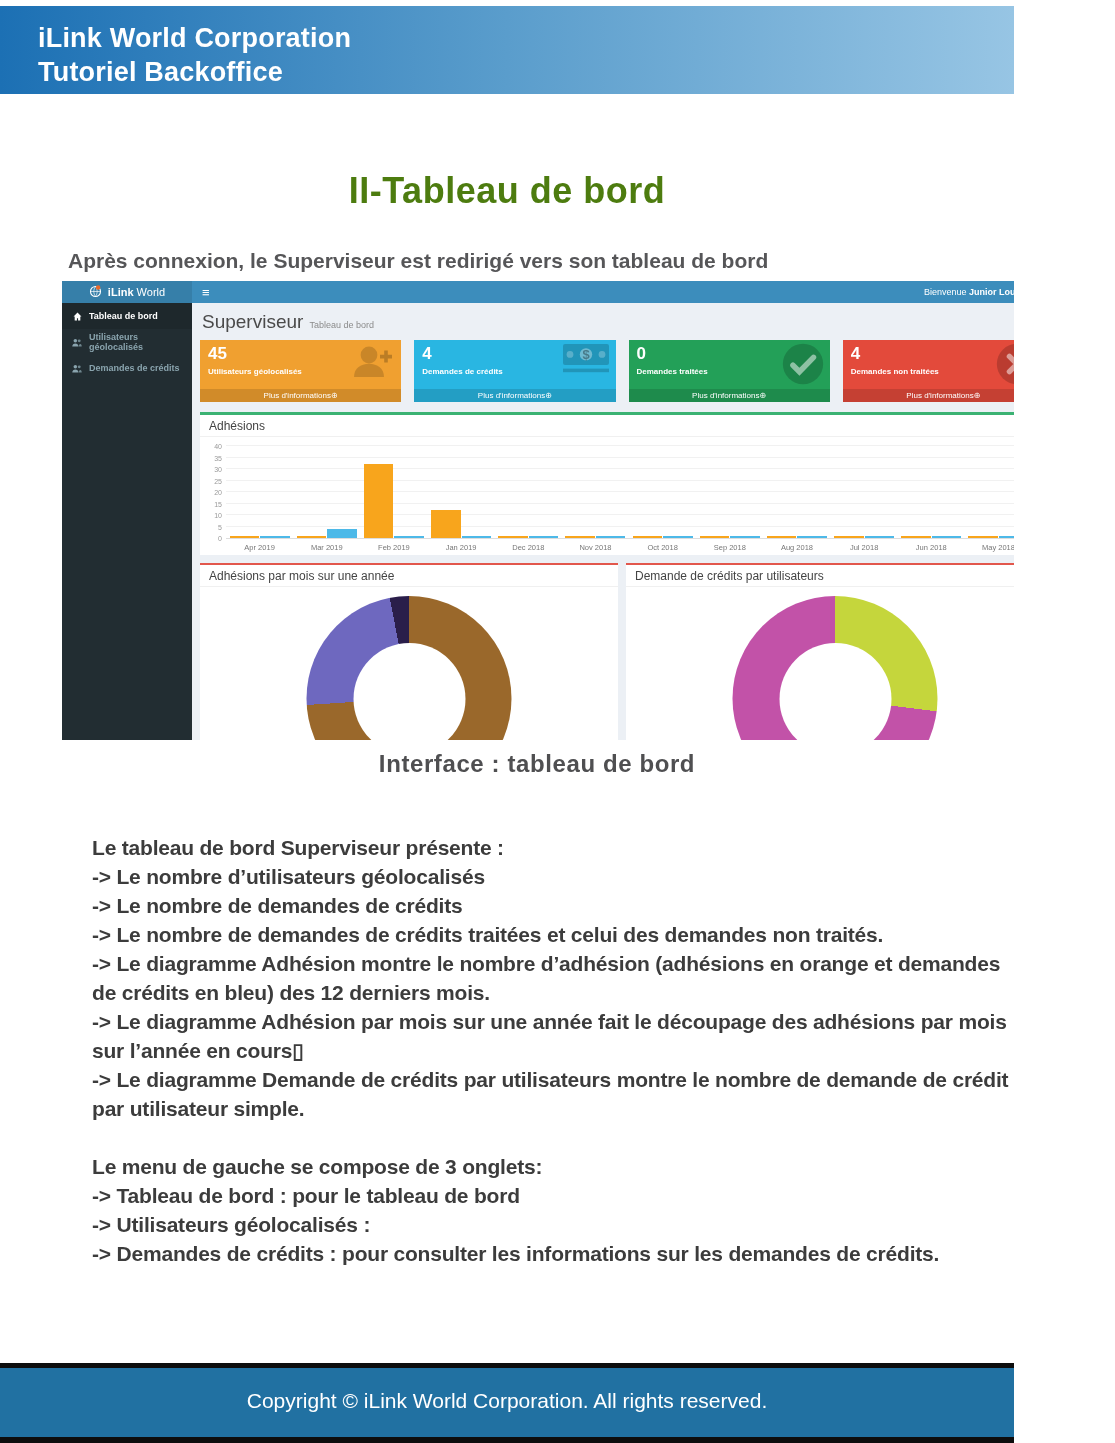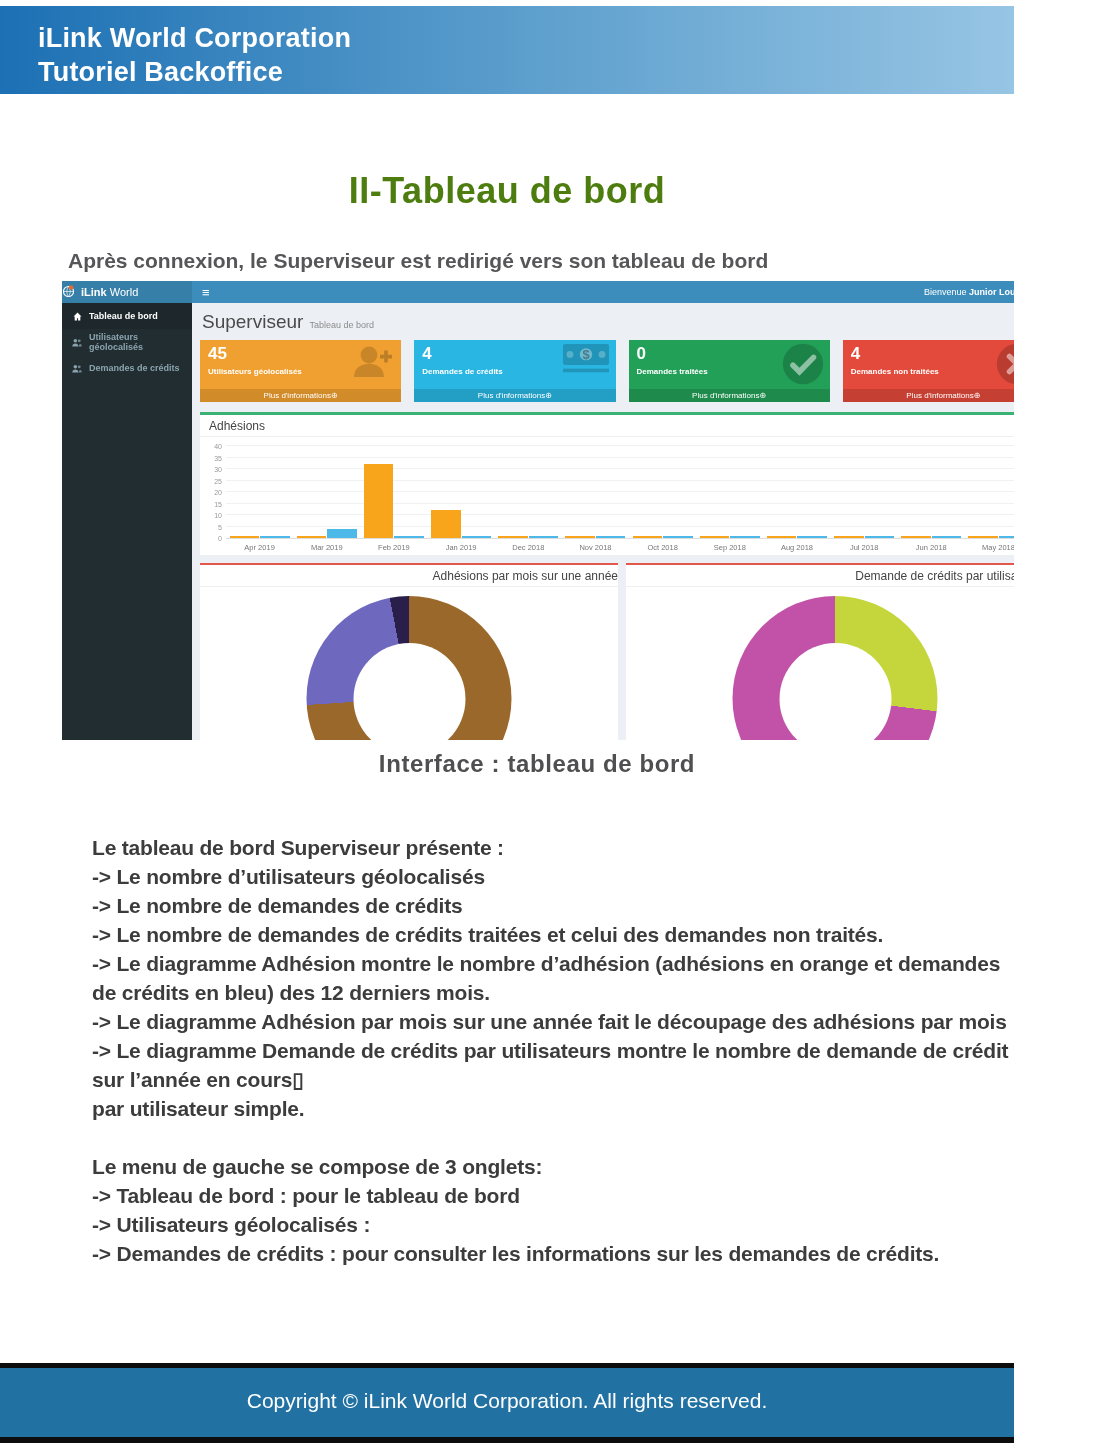--- a/index.html
+++ b/index.html
@@ -17,21 +17,21 @@
     font-size:36px; font-weight:bold; color:#4d7c0f; letter-spacing:0.5px; }
   .doc-intro { position:absolute; top:249px; left:68px; font-size:21px; font-weight:bold; color:#565658; }
   .doc-caption { position:absolute; top:750px; left:0; width:100%; text-align:center;
     font-size:24px; font-weight:bold; color:#4f4f51; letter-spacing:0.6px; transform:translateX(30px); }
 
   
   .dashboard { position:absolute; left:62px; top:281px; width:990px; height:459px;
     background:#ecf0f5; overflow:hidden; }
   .dash-nav { height:22px; display:flex; }
   .logo { width:130px; background:#367fa9; color:#fff; display:flex; align-items:center;
-    justify-content:flex-start; gap:6px; font-size:11px; }
+    justify-content:center; gap:6px; font-size:11px; }
   .logo .brand-bold { font-weight:bold; }
   .nav-rest { flex:1; background:#3c8dbc; color:#fff; display:flex; align-items:center;
     justify-content:space-between; padding:0 10px; }
   .hamburger { font-size:13px; cursor:pointer; }
   .welcome { font-size:9px;text-align:center; }
   .welcome .w-user { font-weight:bold; }
 
   .dash-body { display:flex; height:437px; }
   .sidebar { width:130px; background:#222d32; flex-shrink:0; }
   .sb-item { height:26px; display:flex; align-items:center; gap:7px; padding:0 10px;
@@ -60,21 +60,21 @@
   .chart { position:relative; margin:8px 12px 0 26px; height:112px; }
   .plot { position:absolute; left:0; right:0; top:2px; height:92px; border-bottom:1px solid #ddd; }
   .gridline { position:absolute; left:0; right:0; height:1px; background:#f1f1f1; }
   .ytick { position:absolute; left:-24px; width:20px; text-align:right; font-size:7px; color:#999; }
   .months { position:absolute; inset:0; display:flex; align-items:flex-end; }
   .mslot { flex:1; display:flex; justify-content:center; align-items:flex-end; gap:1px; height:100%; }
   .bar { width:44%; }
   .xlabels { position:absolute; left:0; right:0; top:98px; display:flex; }
   .xlab { flex:1; text-align:center; font-size:7.5px; color:#777; }
 
-  .donut-row { display:flex; gap:8px; margin-top:8px; height:187px;text-align:right; }
+  .donut-row { display:flex; gap:8px; margin-top:8px; height:187px; }
   .panel-donut { flex:1; border-top:2px solid #e2574c; position:relative; overflow:hidden; }
   .donut { position:absolute; left:50%; transform:translateX(-50%); top:31px;
     width:205px; height:205px; border-radius:50%; }
   .donut-hole { position:absolute; left:50%; top:50%; transform:translate(-50%,-50%);
     width:112px; height:112px; border-radius:50%; background:#fff; }
 
   
   .bodytext { position:absolute; left:92px; top:833px; width:960px;
     font-size:21px; font-weight:bold; color:#3c3c3c; letter-spacing:-0.2px; }
   .bodytext .tline { height:29px; line-height:29px; white-space:nowrap; }
@@ -316,22 +316,22 @@
   <div class="doc-caption">Interface : tableau de bord</div>
 
   <div class="bodytext" id="bodytext">
       <div class="tline">Le tableau de bord Superviseur présente :</div>
       <div class="tline">-&gt; Le nombre d’utilisateurs géolocalisés</div>
       <div class="tline">-&gt; Le nombre de demandes de crédits</div>
       <div class="tline">-&gt; Le nombre de demandes de crédits traitées et celui des demandes non traités.</div>
       <div class="tline">-&gt; Le diagramme Adhésion montre le nombre d’adhésion (adhésions en orange et demandes</div>
       <div class="tline">de crédits en bleu) des 12 derniers mois.</div>
       <div class="tline">-&gt; Le diagramme Adhésion par mois sur une année fait le découpage des adhésions par mois</div>
+      <div class="tline">sur l’année en cours▯</div>
       <div class="tline">-&gt; Le diagramme Demande de crédits par utilisateurs montre le nombre de demande de crédit</div>
-      <div class="tline">sur l’année en cours▯</div>
       <div class="tline">par utilisateur simple.</div>
       <div class="tline">&nbsp;</div>
       <div class="tline">Le menu de gauche se compose de 3 onglets:</div>
       <div class="tline">-&gt; Tableau de bord : pour le tableau de bord</div>
       <div class="tline">-&gt; Utilisateurs géolocalisés :</div>
       <div class="tline">-&gt; Demandes de crédits : pour consulter les informations sur les demandes de crédits.</div>
     </div>
 
   <div class="doc-footer">
     <span>Copyright © iLink World Corporation. All rights reserved.</span>

